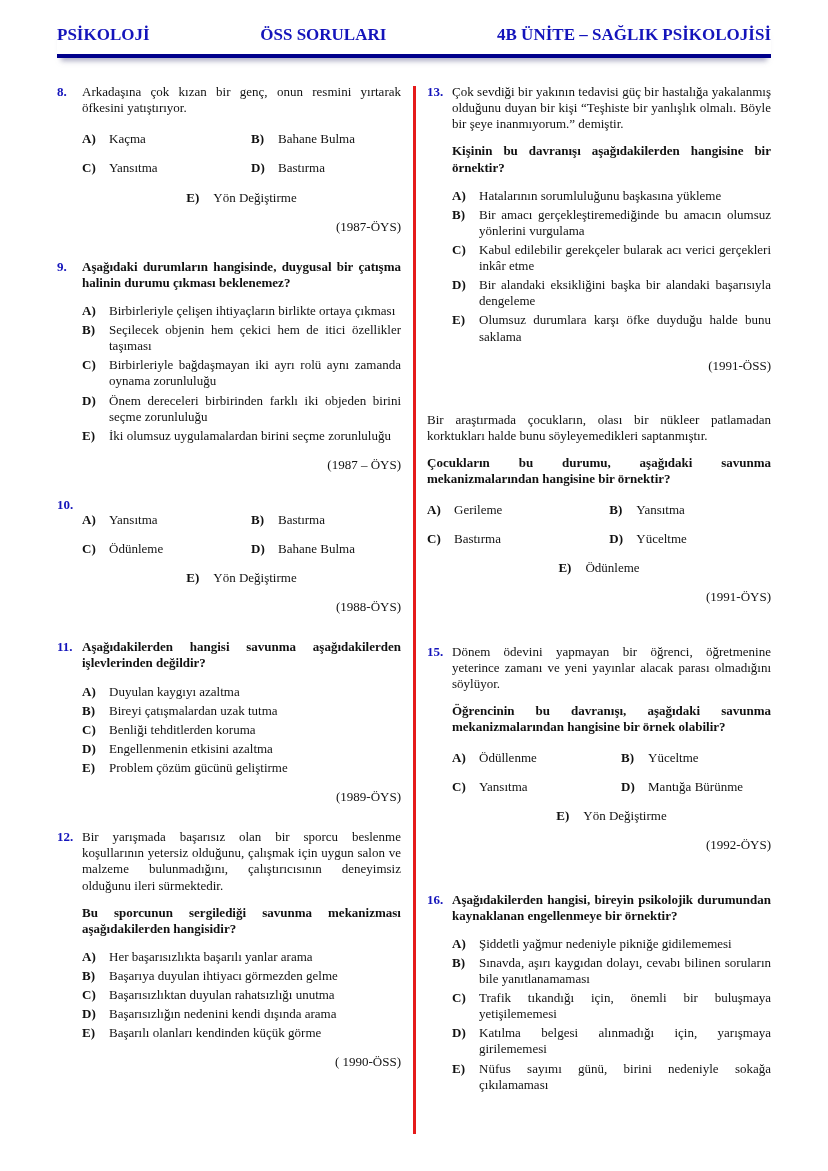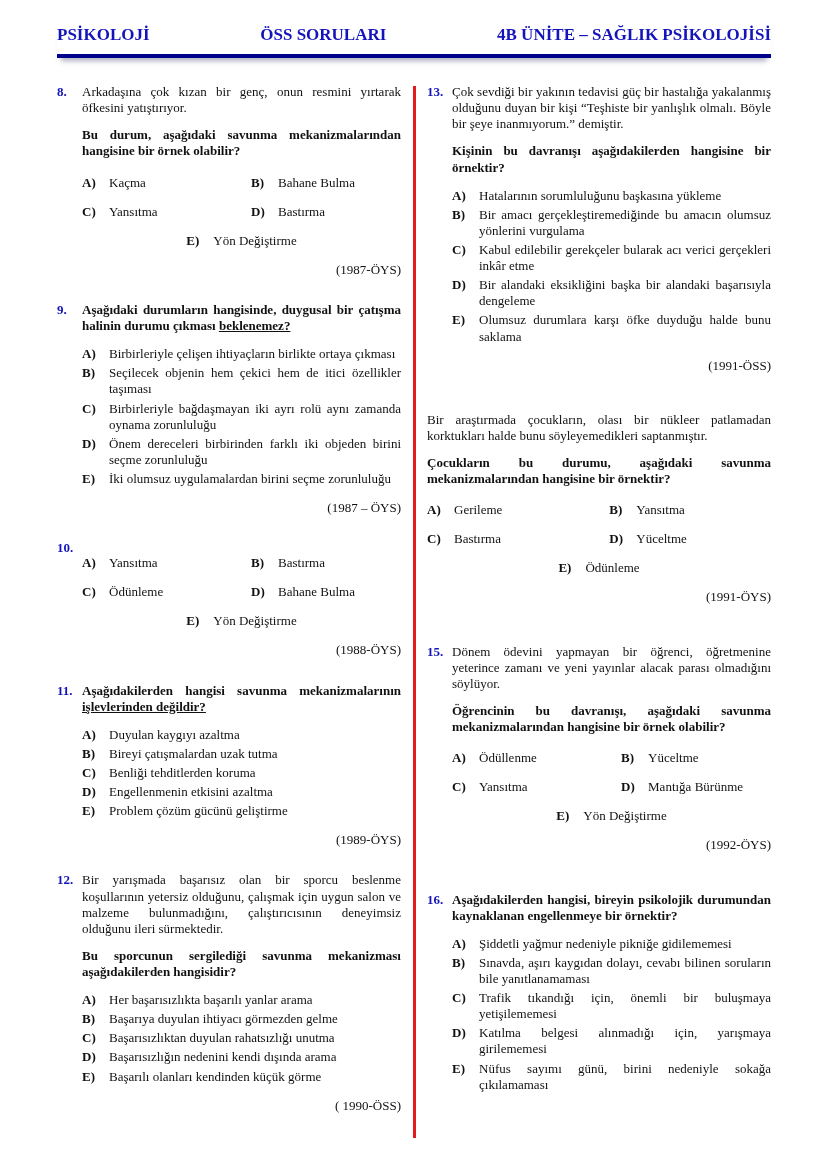--- a/index.html
+++ b/index.html
@@ -25,21 +25,21 @@
   .col { width: 344px; }
   .divider { width: 3px; background: var(--red, #e51b1b); margin: 2px auto 0 auto; align-self: stretch; }
 
   .question { display: flex; margin-bottom: 24px; }
   .col-right .question { margin-bottom: 38px; }
   .q-num { flex: 0 0 25px; font-weight: bold; color: var(--blue, #1414bb); }
   .q-body { flex: 1; min-width: 0; }
 
   .q-intro  { margin: 0 0 11px 0; text-align: justify; }
   .q-prompt { margin: 0 0 12px 0; font-weight: bold; text-align: justify; }
-  .q-prompt .u { text-decoration: underline; }
+  .q-prompt .u { }
 
   .opts-list .opt { display: flex; margin-bottom: 3px; }
   .opt-letter { font-weight: bold; flex: 0 0 27px; }
   .opts-list .opt-text { flex: 1; text-align: justify; }
 
   .opts-grid { display: grid; grid-template-columns: 53% 47%; row-gap: 13px; margin-top: 15px; margin-bottom: 2px; }
   .opts-grid .opt { display: flex; }
   .opts-grid .opt-e { grid-column: 1 / -1; justify-content: center; }
 
   .q-year { text-align: right; font-weight: normal; margin-top: 13px; }
@@ -54,21 +54,20 @@
     <span>ÖSS SORULARI</span>
     <span>4B ÜNİTE – SAĞLIK PSİKOLOJİSİ</span>
   </div>
 
   <div class="columns">
     <div class="col col-left">
         <div class="question">
           <div class="q-num">8.</div>
           <div class="q-body">
             <p class="q-intro">Arkadaşına çok kızan bir genç, onun resmini yırtarak öfkesini yatıştırıyor.</p>
-            <p class="q-prompt"><span>Bu durum, aşağıdaki savunma mekanizmalarından hangisine bir örnek olabilir?</span></p>
             <div class="opts-grid">
               <div class="opt">
                 <span class="opt-letter">A)</span>
                 <span class="opt-text">Kaçma</span>
               </div>
               <div class="opt">
                 <span class="opt-letter">B)</span>
                 <span class="opt-text">Bahane Bulma</span>
               </div>
               <div class="opt">
@@ -140,21 +139,21 @@
                 <span class="opt-letter">E)</span>
                 <span class="opt-text">Yön Değiştirme</span>
               </div>
             </div>
             <div class="q-year">(1988-ÖYS)</div>
           </div>
         </div>
         <div class="question">
           <div class="q-num">11.</div>
           <div class="q-body">
-            <p class="q-prompt"><span>Aşağıdakilerden hangisi savunma mekanizmalarının </span><span class="u">işlevlerinden değildir?</span></p>
+            <p class="q-prompt"><span>Aşağıdakilerden hangisi savunma aşağıdakilerden </span><span class="u">işlevlerinden değildir?</span></p>
             <div class="opts-list">
               <div class="opt">
                 <span class="opt-letter">A)</span>
                 <span class="opt-text">Duyulan kaygıyı azaltma</span>
               </div>
               <div class="opt">
                 <span class="opt-letter">B)</span>
                 <span class="opt-text">Bireyi çatışmalardan uzak tutma</span>
               </div>
               <div class="opt">

